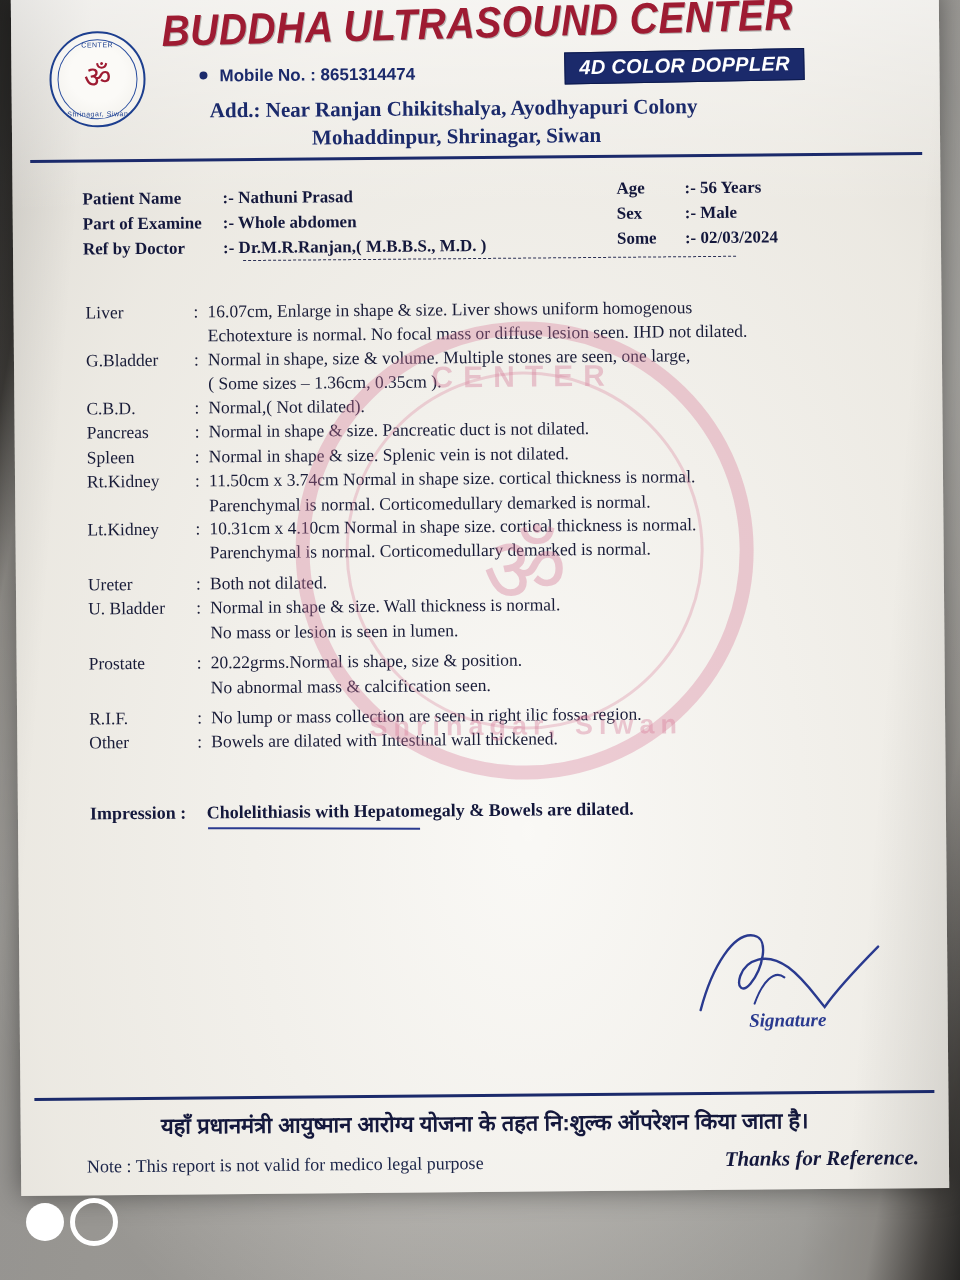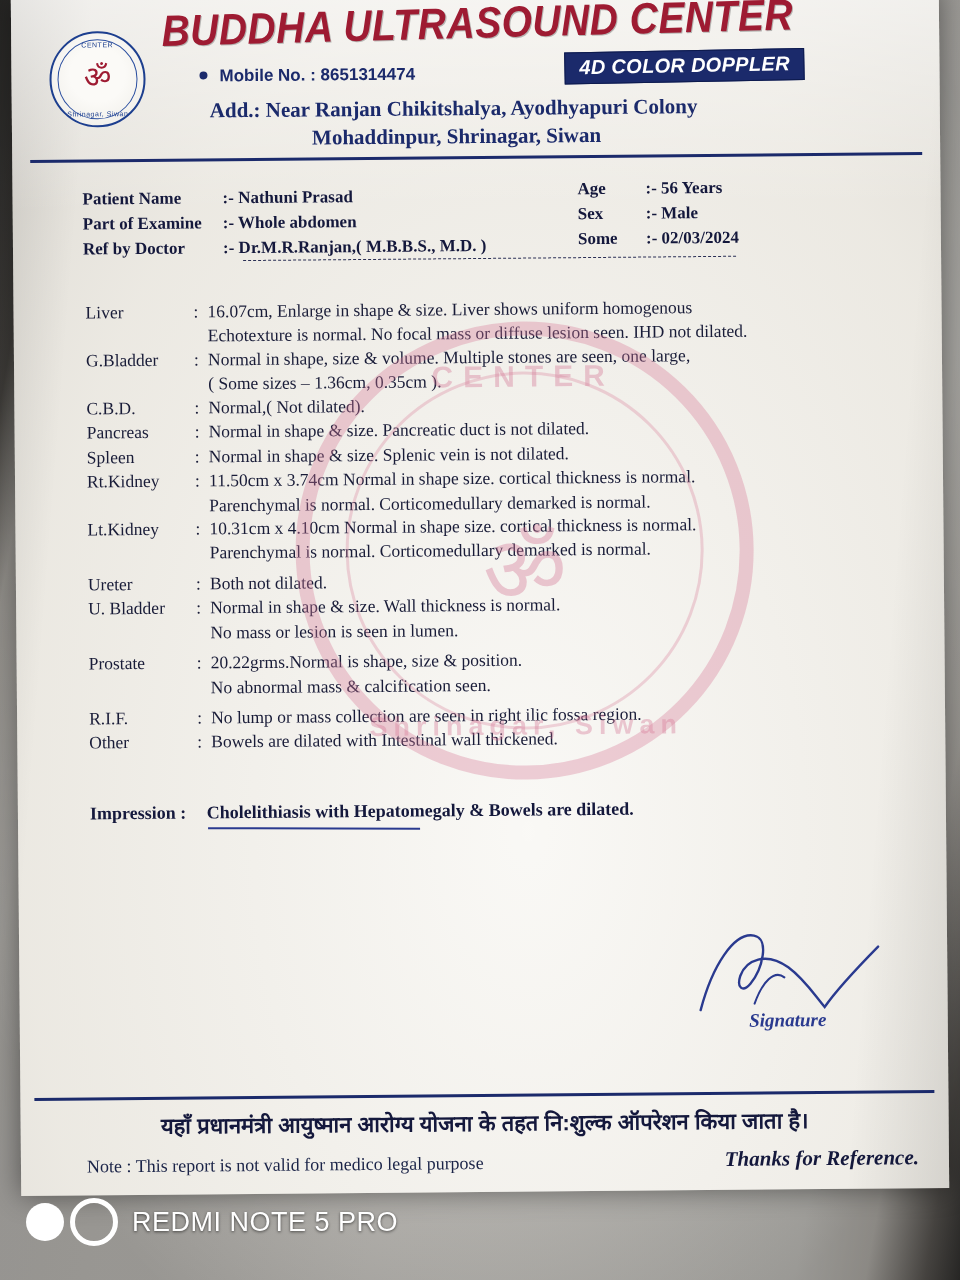--- a/index.html
+++ b/index.html
@@ -193,21 +193,21 @@
     left: 565px;
     top: 0;
     font-size: 17px;
     font-weight: bold;
   }
   .pright .prow {
     display: flex;
     margin-bottom: 5px;
     white-space: nowrap;
   }
-  .pright .plabel { width: 68px; }
+  .pright .plabel { width: 68px; margin-left: 39px; }
   .dashline {
     position: absolute;
     left: 230px;
     right: 205px;
     top: 78px;
     border-top: 1px dashed #2a2f55;
   }
 
   
   .findings {
@@ -573,16 +573,15 @@
 
     </div>
   </div>
 
   <div class="cam">
     <div class="lens-wrap">
       <div class="lens"></div>
       <div class="lens ring"></div>
     </div>
     <div class="ctext">
-      <div class="c1">REDMI NOTE 5 PRO</div>
     </div>
   </div>
 </div>
 
 </body></html>

